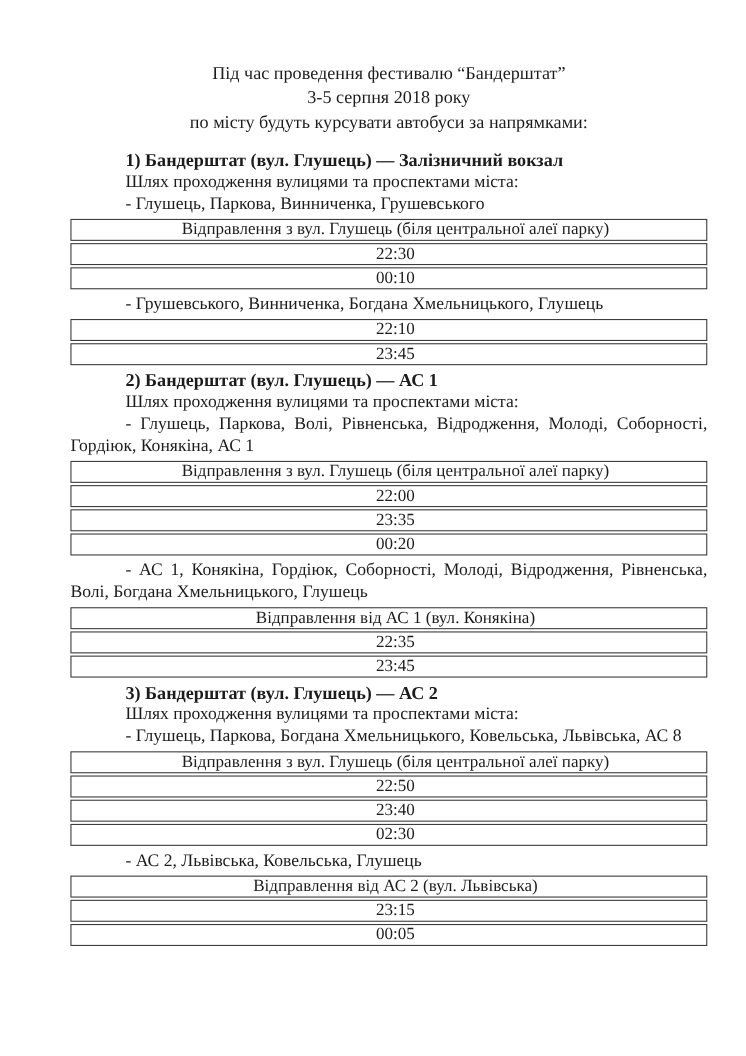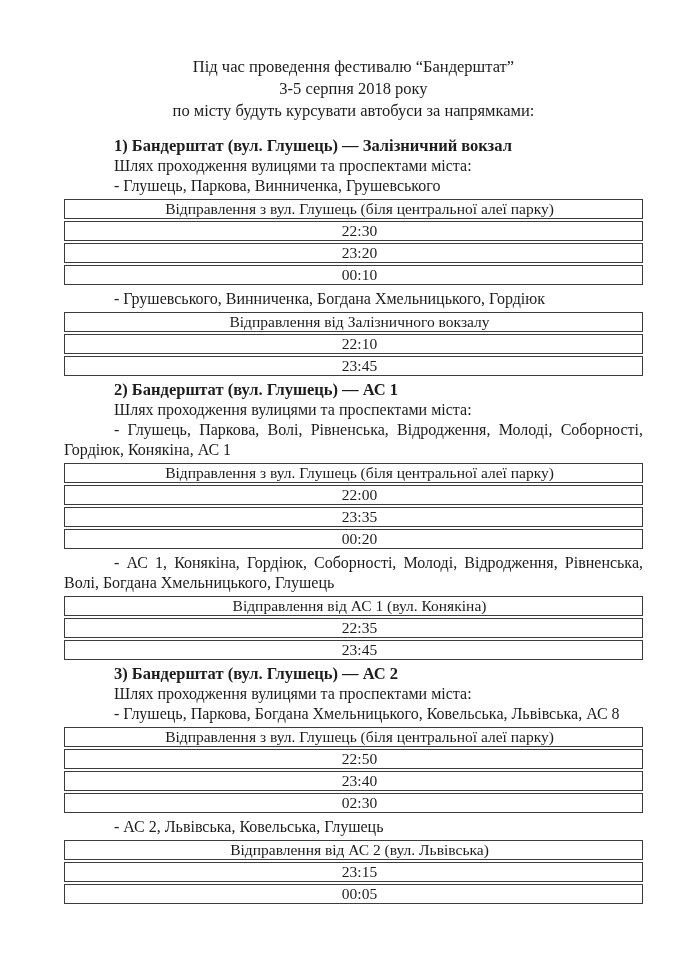--- a/index.html
+++ b/index.html
@@ -63,27 +63,25 @@
   </div>
 
   <div class="section">
     <p class="para heading">1) Бандерштат (вул. Глушець) — Залізничний вокзал</p>
     <p class="para">Шлях проходження вулицями та проспектами міста:</p>
 
     <p class="para">- Глушець, Паркова, Винниченка, Грушевського</p>
     <div class="timetable">
       <div class="t-row">Відправлення з вул. Глушець (біля центральної алеї парку)</div>
       <div class="t-row">22:30</div>
-      <div class="t-row">23:20</div>
       <div class="t-row">00:10</div>
     </div>
 
-    <p class="para">- Грушевського, Винниченка, Богдана Хмельницького, Гордіюк</p>
+    <p class="para">- Грушевського, Винниченка, Богдана Хмельницького, Глушець</p>
     <div class="timetable">
-      <div class="t-row">Відправлення від Залізничного вокзалу</div>
       <div class="t-row">22:10</div>
       <div class="t-row">23:45</div>
     </div>
   </div>
 
   <div class="section">
     <p class="para heading">2) Бандерштат (вул. Глушець) — АС 1</p>
     <p class="para">Шлях проходження вулицями та проспектами міста:</p>
 
     <p class="para">- Глушець, Паркова, Волі, Рівненська, Відродження, Молоді, Соборності, Гордіюк, Конякіна, АС 1</p>

